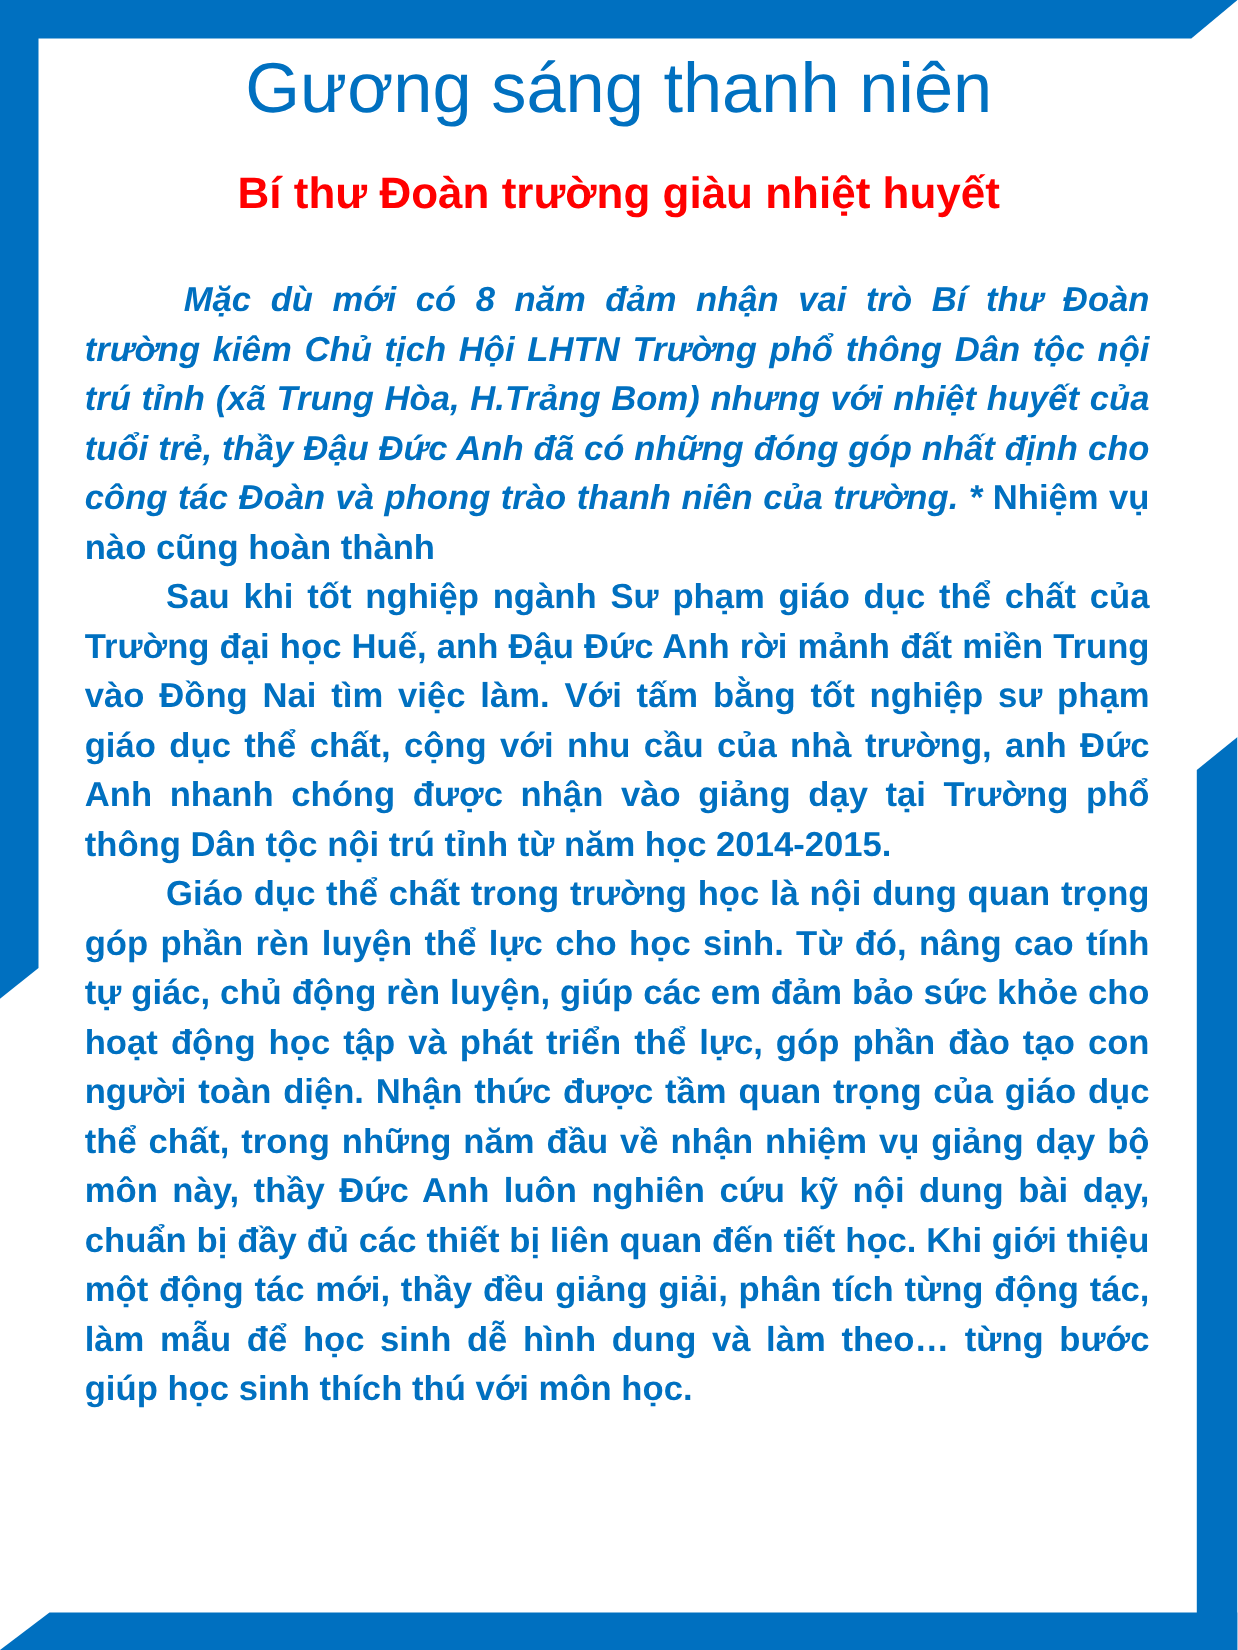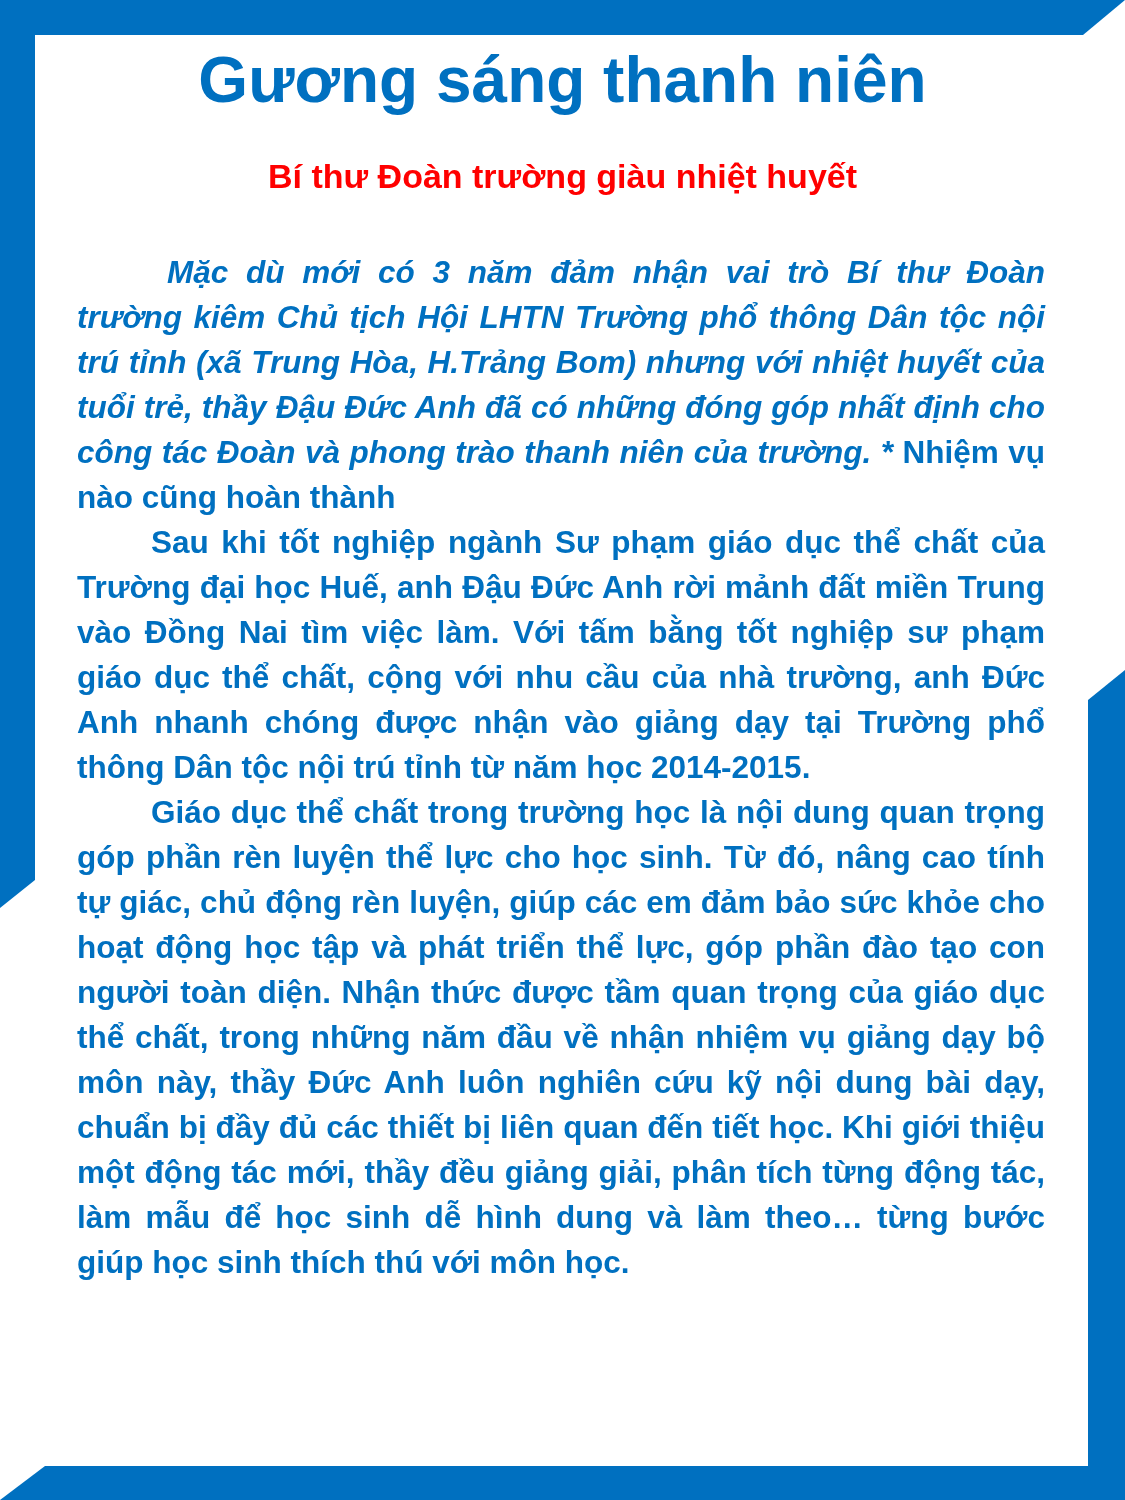--- a/index.html
+++ b/index.html
@@ -4,26 +4,26 @@
   <style>
     html, body { margin: 0; padding: 0; }
     body {
       width: 1125px; height: 1500px; position: relative; overflow: hidden;
       background: #ffffff;
       font-family: "Liberation Sans", sans-serif;
     }
     .frame { position: absolute; left: 0; top: 0; width: 1125px; height: 1500px; }
     .title {
       position: absolute; left: 0; width: 1125px; top: 40px;
-      text-align: center; font-weight: bold; font-size: 64px; line-height: 80px;
+      text-align: center; font-weight: normal; font-size: 64px; line-height: 80px;
       color: #0070C0; margin: 0;
     }
     .subtitle {
       position: absolute; left: 0; width: 1125px; top: 146px;
-      text-align: center; font-weight: bold; font-size: 34px; line-height: 60px;
+      text-align: center; font-weight: bold; font-size: 40px; line-height: 60px;
       color: #FF0000; margin: 0;
     }
     .body {
       position: absolute; left: 77px; width: 968px; top: 250px;
       color: #0070C0; font-size: 31.5px; line-height: 45px;
     }
     .body p { margin: 0; text-align: justify; }
     .lead { font-weight: bold; font-style: italic; text-indent: 90px; }
     .section-head { font-weight: bold; font-style: normal; }
     .para { text-indent: 74px; font-weight: bold; }
@@ -39,16 +39,16 @@
 
   <polygon points="1088,700 1125,670 1125,1500 1088,1500" fill="#0070C0"></polygon>
 
   <polygon points="45,1466 1125,1466 1125,1500 0,1500" fill="#0070C0"></polygon>
 </svg>
 
 <h1 class="title">Gương sáng thanh niên</h1>
 <h2 class="subtitle">Bí thư Đoàn trường giàu nhiệt huyết</h2>
 
 <div class="body">
-  <p class="lead"><span>Mặc dù mới có 3 năm đảm nhận vai trò Bí thư Đoàn trường kiêm Chủ tịch Hội LHTN Trường phổ thông Dân tộc nội trú tỉnh (xã Trung Hòa, H.Trảng Bom) nhưng với nhiệt huyết của tuổi trẻ, thầy Đậu Đức Anh đã có những đóng góp nhất định cho công tác Đoàn và phong trào thanh niên của trường. *</span> <span class="section-head">Nhiệm vụ nào cũng hoàn thành</span></p>
+  <p class="lead"><span>Mặc dù mới có 8 năm đảm nhận vai trò Bí thư Đoàn trường kiêm Chủ tịch Hội LHTN Trường phổ thông Dân tộc nội trú tỉnh (xã Trung Hòa, H.Trảng Bom) nhưng với nhiệt huyết của tuổi trẻ, thầy Đậu Đức Anh đã có những đóng góp nhất định cho công tác Đoàn và phong trào thanh niên của trường. *</span> <span class="section-head">Nhiệm vụ nào cũng hoàn thành</span></p>
   <p class="para">Sau khi tốt nghiệp ngành Sư phạm giáo dục thể chất của Trường đại học Huế, anh Đậu Đức Anh rời mảnh đất miền Trung vào Đồng Nai tìm việc làm. Với tấm bằng tốt nghiệp sư phạm giáo dục thể chất, cộng với nhu cầu của nhà trường, anh Đức Anh nhanh chóng được nhận vào giảng dạy tại Trường phổ thông Dân tộc nội trú tỉnh từ năm học 2014-2015.</p>
   <p class="para">Giáo dục thể chất trong trường học là nội dung quan trọng góp phần rèn luyện thể lực cho học sinh. Từ đó, nâng cao tính tự giác, chủ động rèn luyện, giúp các em đảm bảo sức khỏe cho hoạt động học tập và phát triển thể lực, góp phần đào tạo con người toàn diện. Nhận thức được tầm quan trọng của giáo dục thể chất, trong những năm đầu về nhận nhiệm vụ giảng dạy bộ môn này, thầy Đức Anh luôn nghiên cứu kỹ nội dung bài dạy, chuẩn bị đầy đủ các thiết bị liên quan đến tiết học. Khi giới thiệu một động tác mới, thầy đều giảng giải, phân tích từng động tác, làm mẫu để học sinh dễ hình dung và làm theo… từng bước giúp học sinh thích thú với môn học.</p>
 </div>
 
 </body></html>

